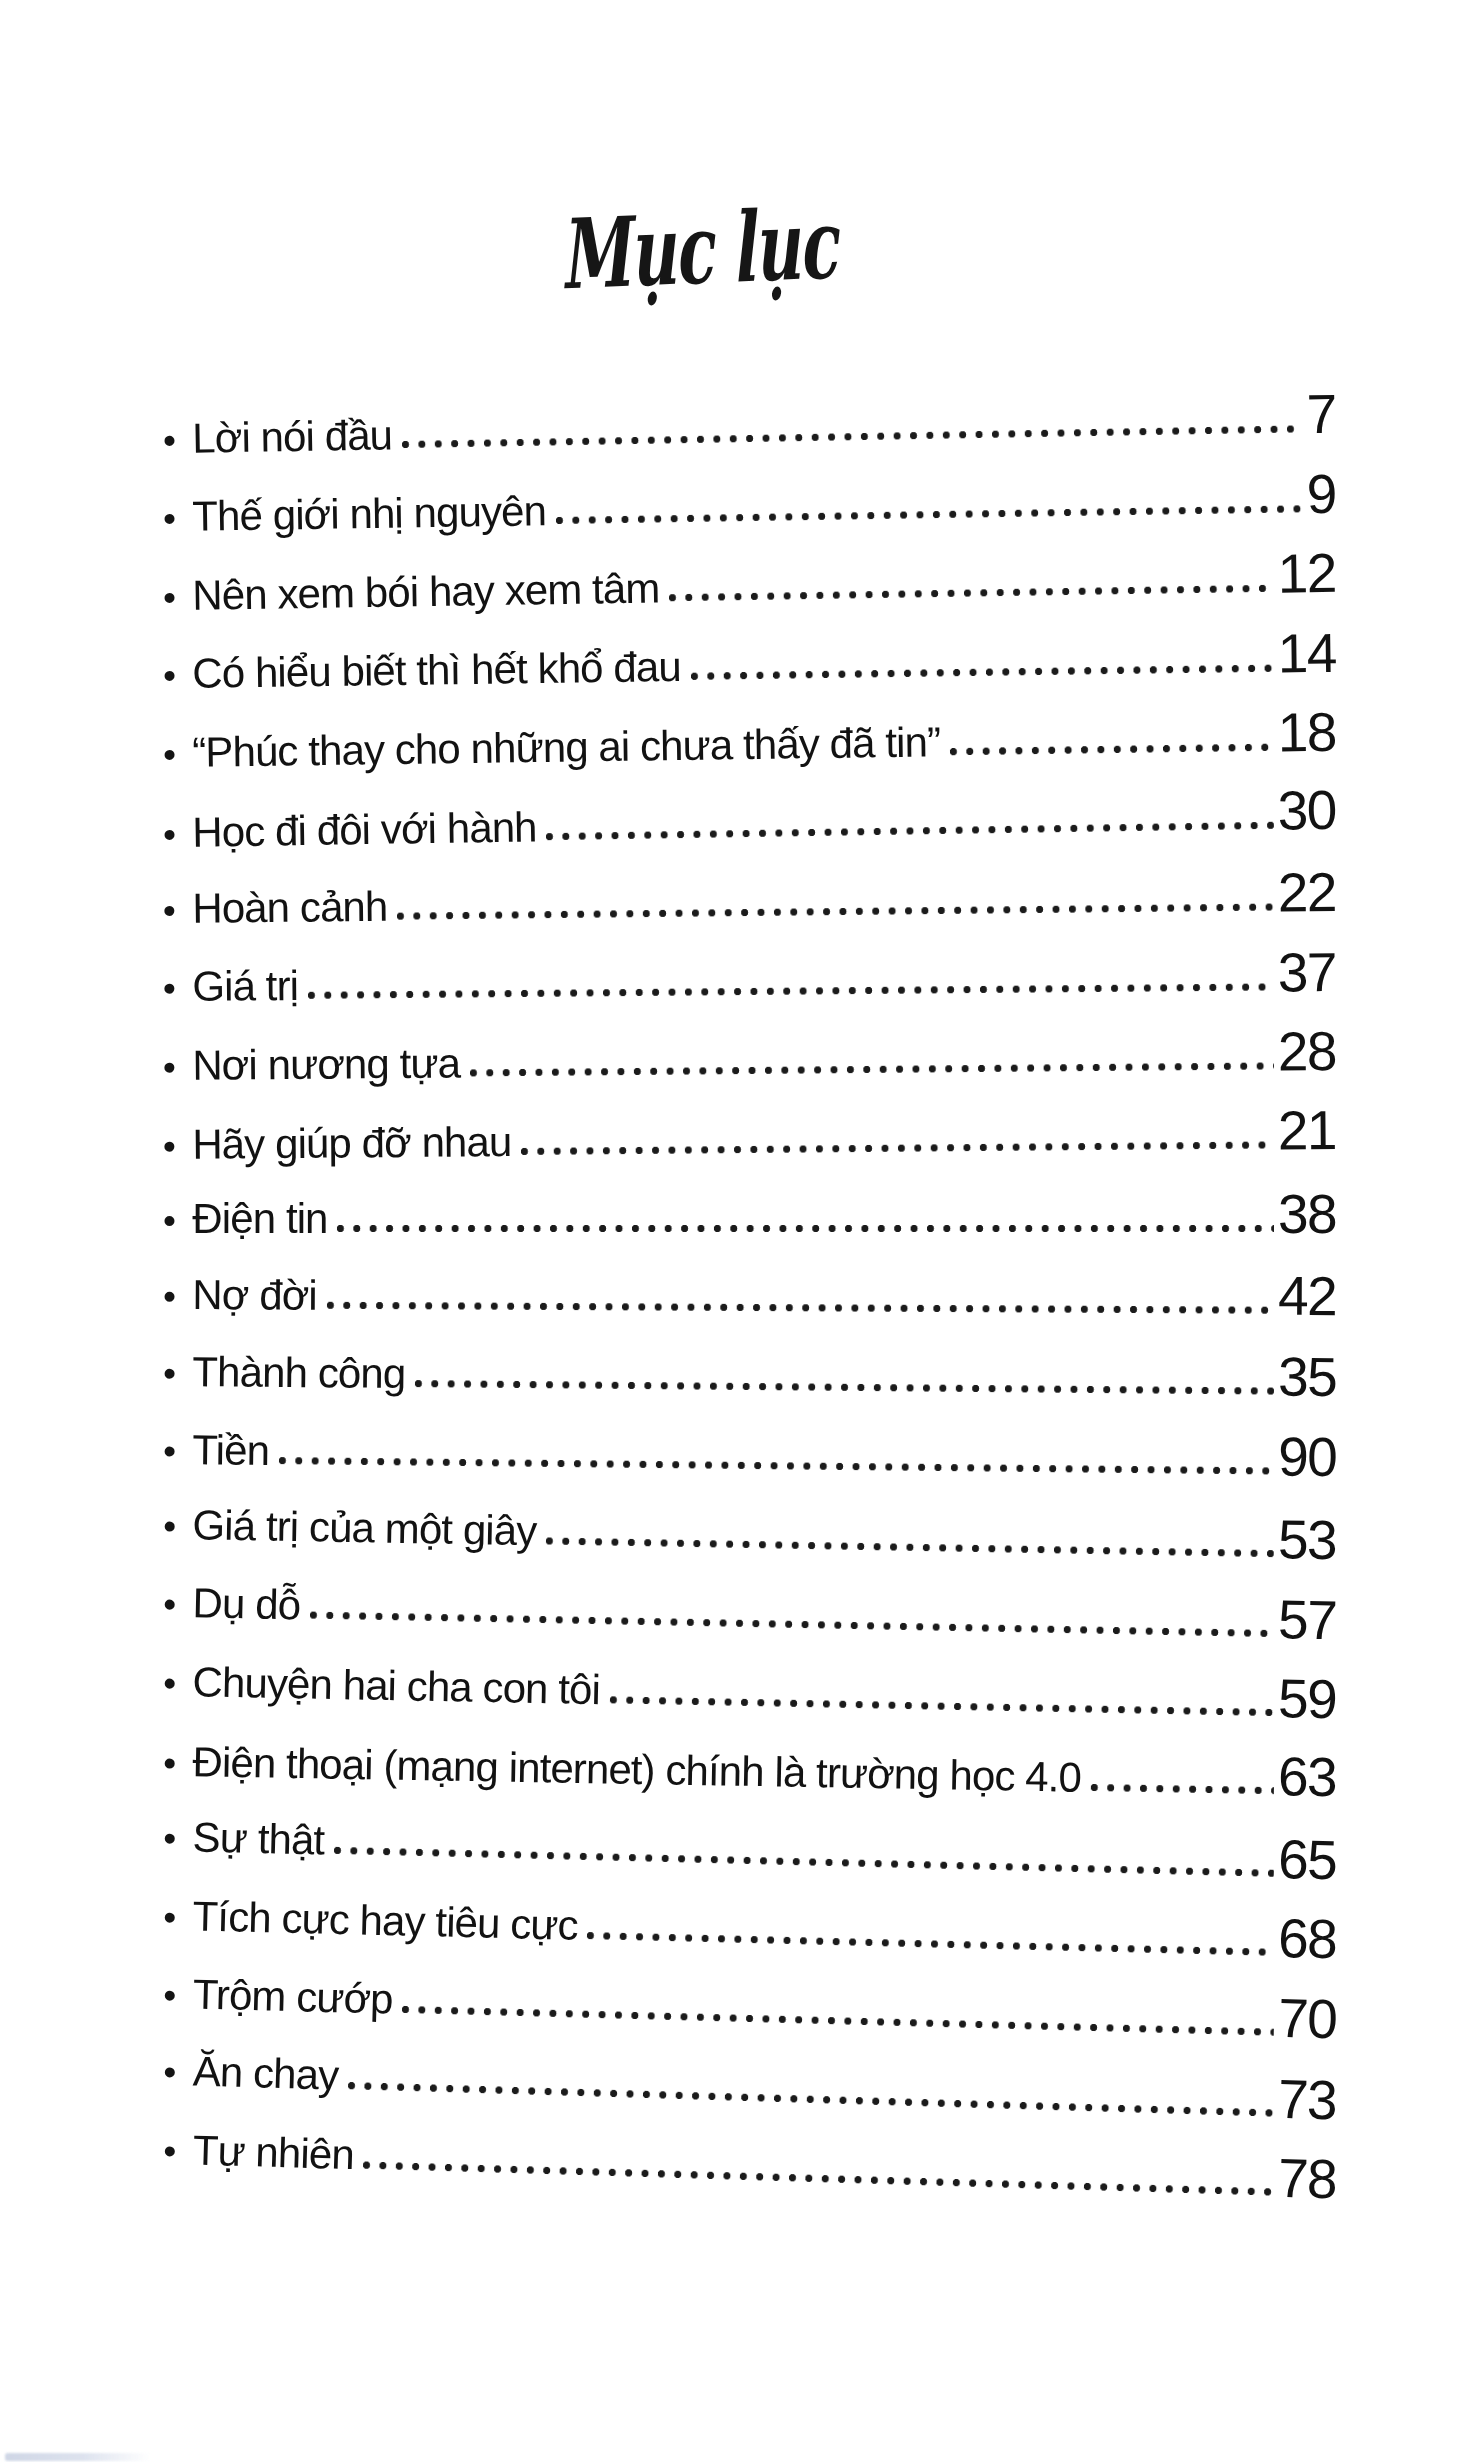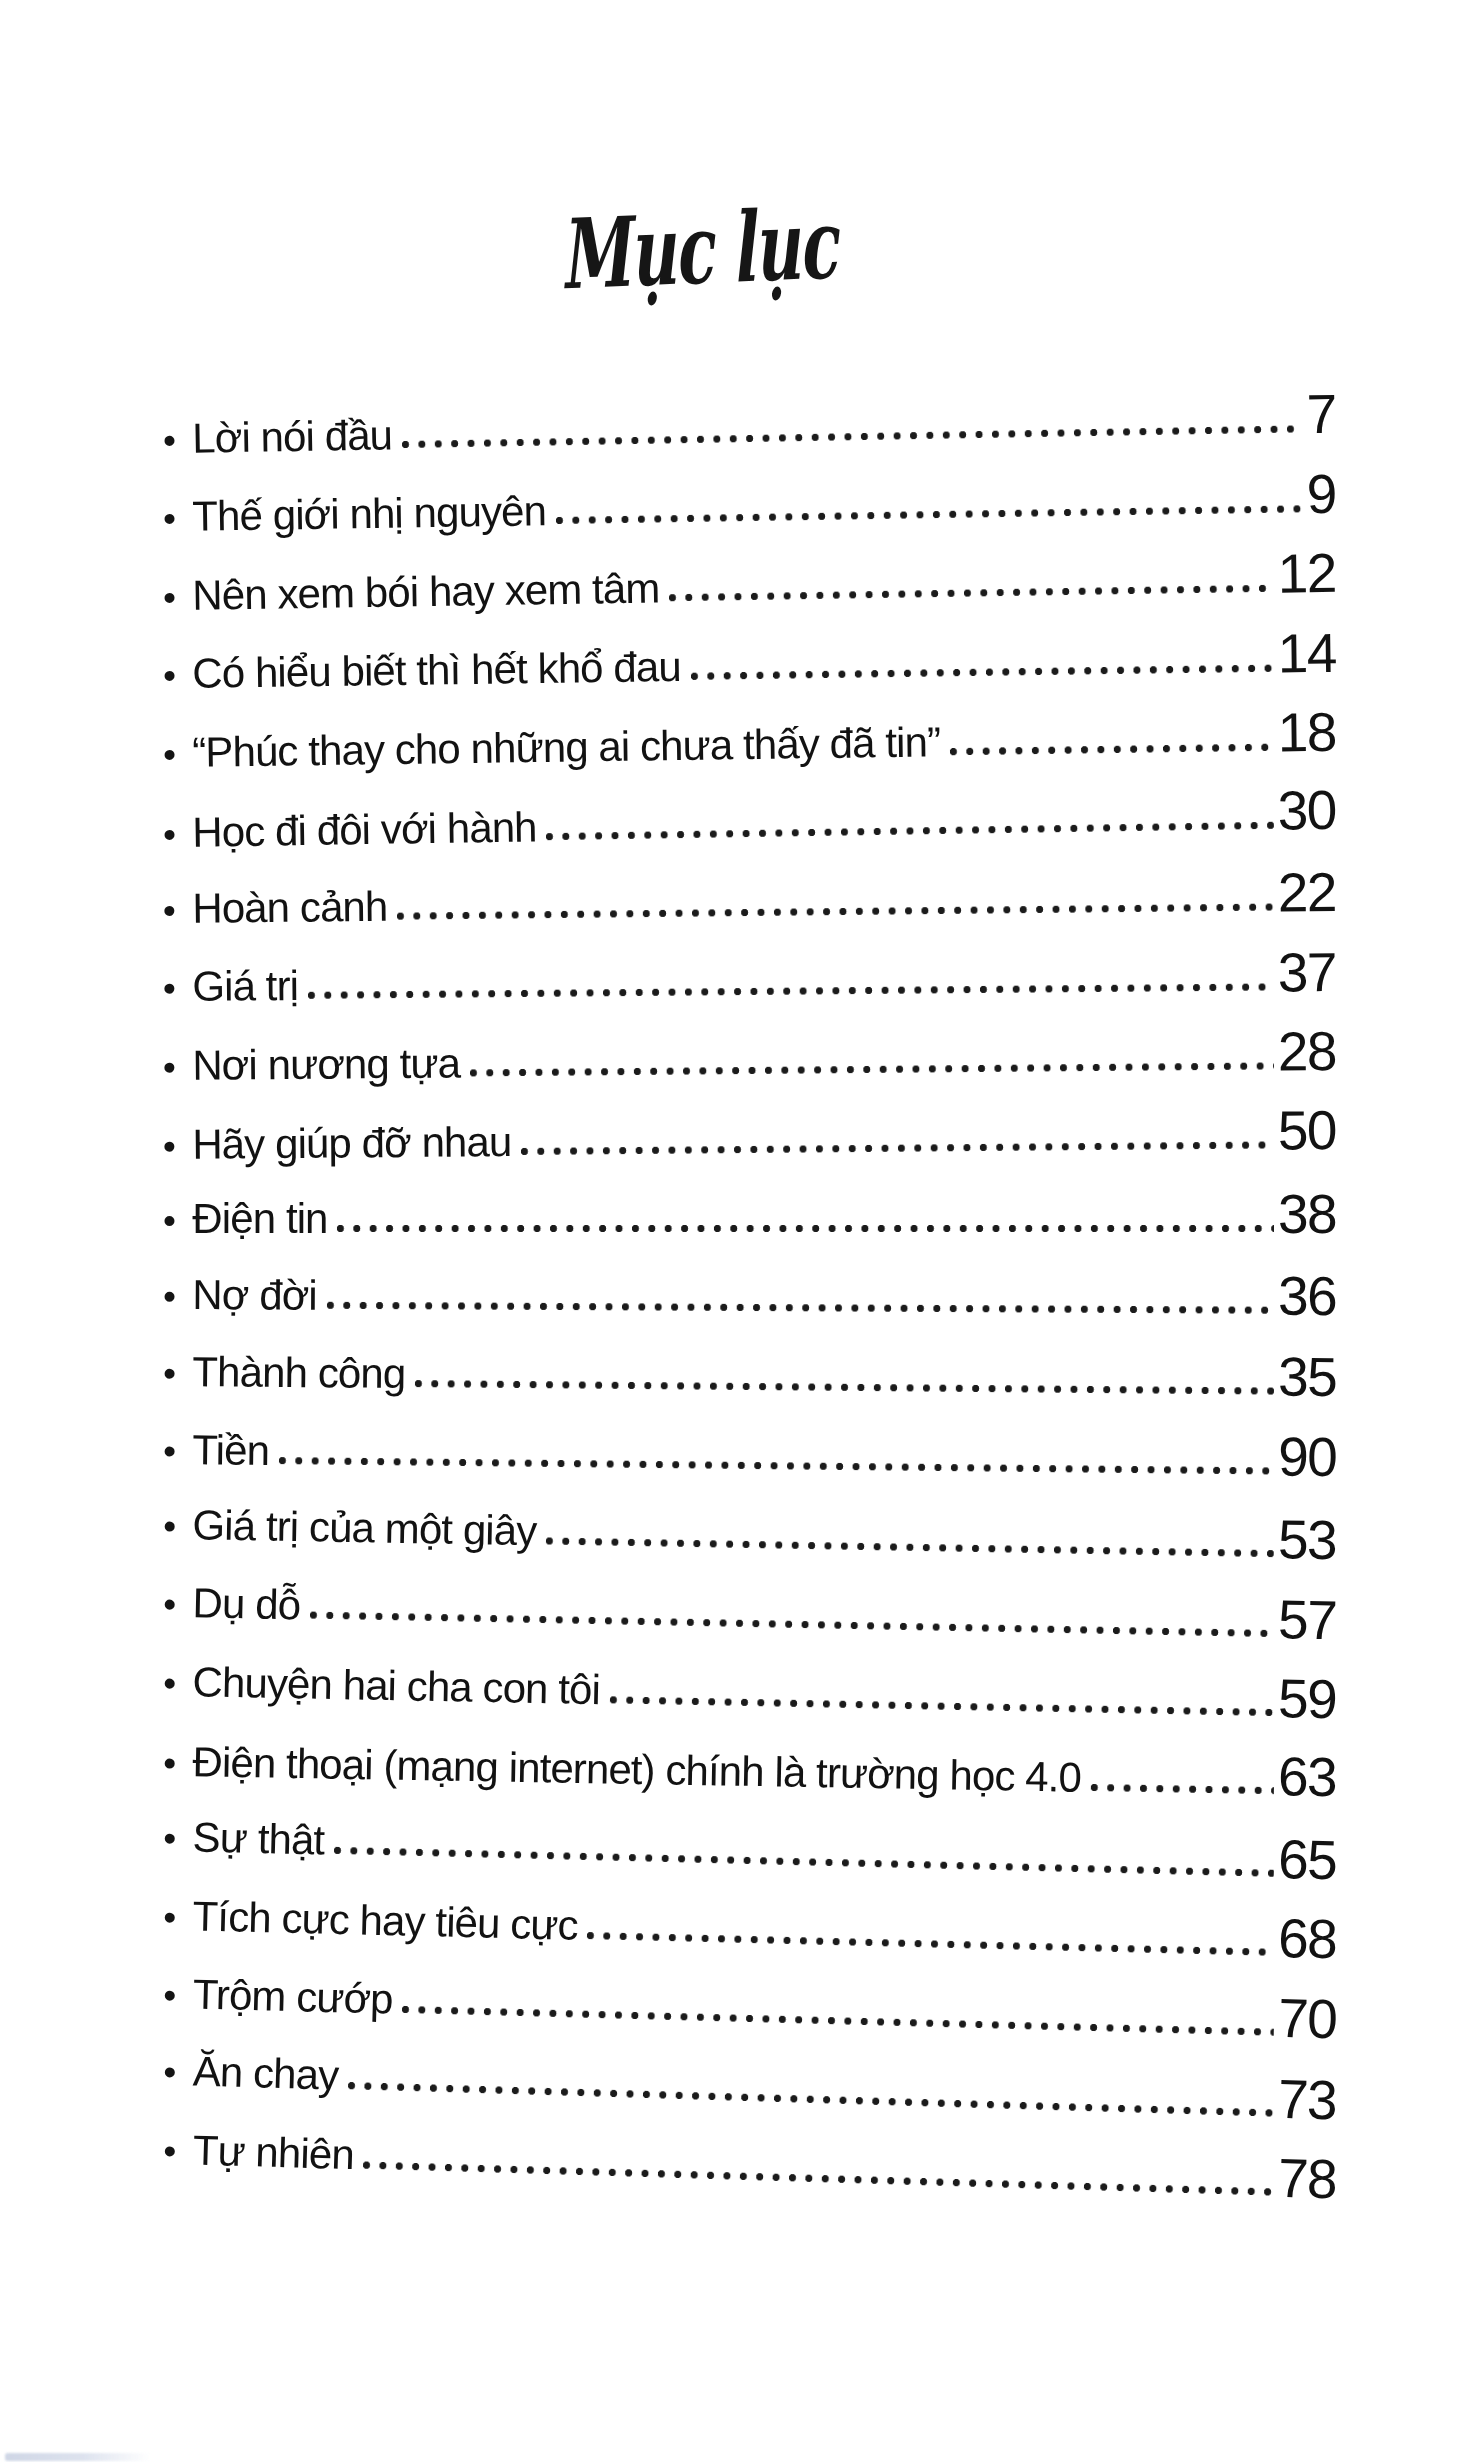--- a/index.html
+++ b/index.html
@@ -157,35 +157,35 @@
       <span class="bullet">•</span>
       <span class="t">Nơi nương tựa</span>
       <span class="dots"></span>
       <span class="p">28</span>
     </div>
 
     <div class="row" style="--tilt:-0.5deg">
       <span class="bullet">•</span>
       <span class="t">Hãy giúp đỡ nhau</span>
       <span class="dots"></span>
-      <span class="p">50</span>
+      <span class="p">21</span>
     </div>
 
     <div class="row" style="--tilt:0deg">
       <span class="bullet">•</span>
       <span class="t">Điện tin</span>
       <span class="dots"></span>
       <span class="p">38</span>
     </div>
 
     <div class="row" style="--tilt:0.3deg">
       <span class="bullet">•</span>
       <span class="t">Nợ đời</span>
       <span class="dots"></span>
-      <span class="p">36</span>
+      <span class="p">42</span>
     </div>
 
     <div class="row" style="--tilt:0.5deg">
       <span class="bullet">•</span>
       <span class="t">Thành công</span>
       <span class="dots"></span>
       <span class="p">35</span>
     </div>
 
     <div class="row" style="--tilt:0.6deg">

